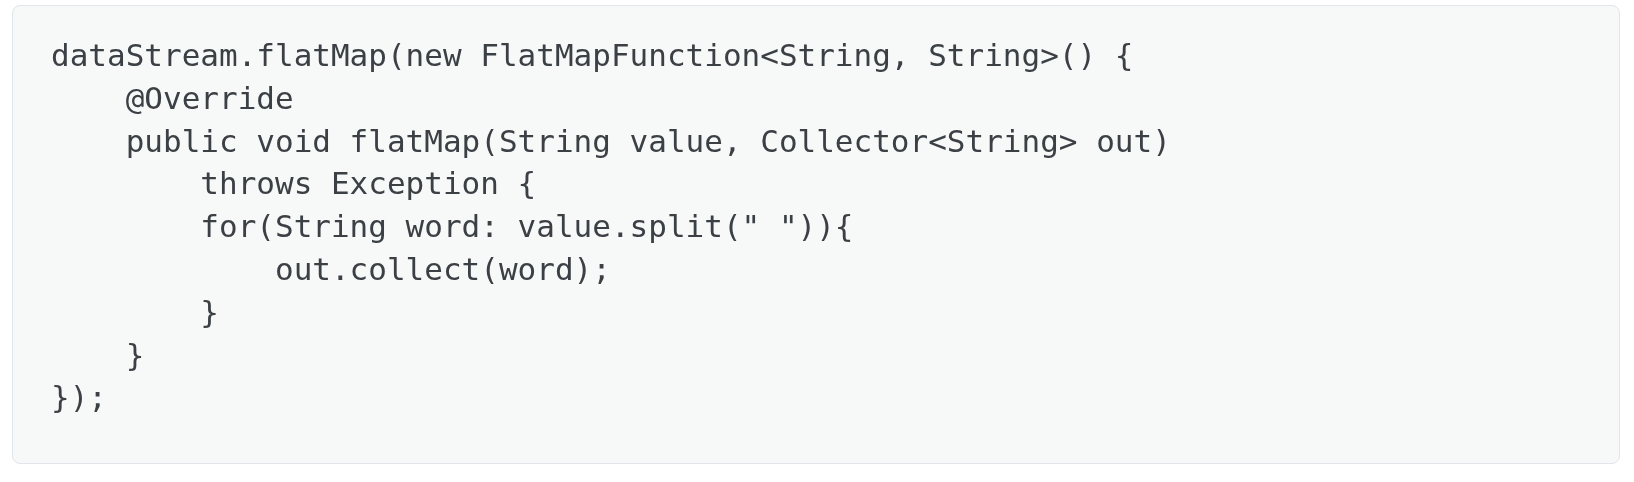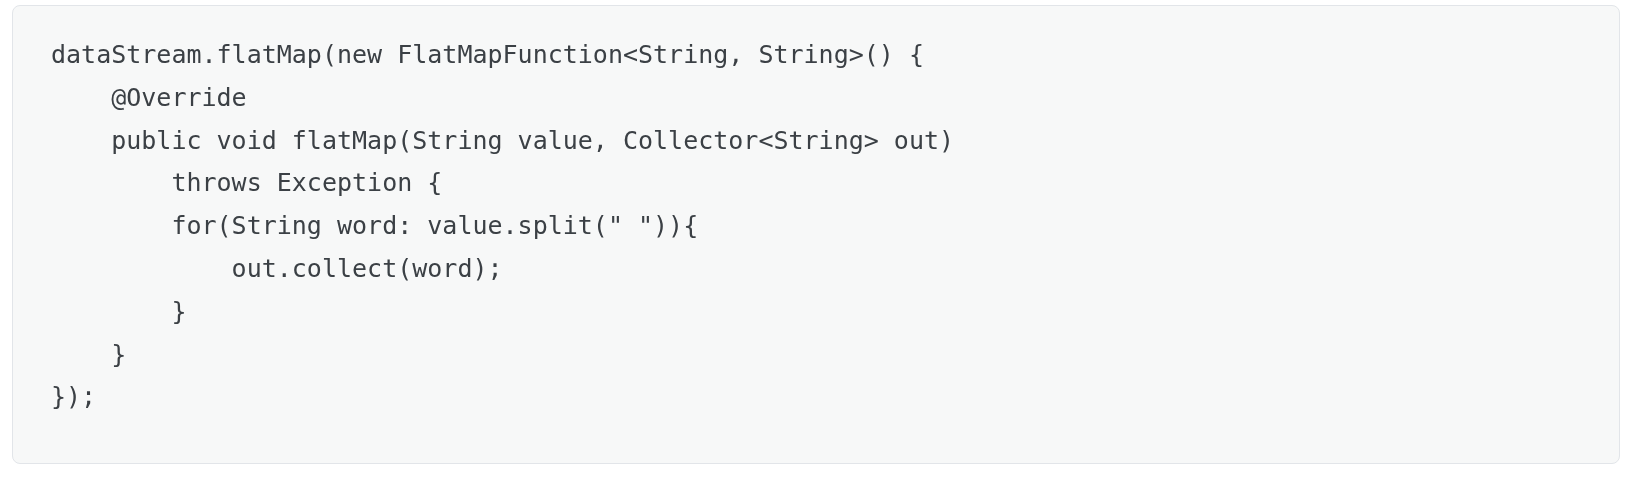--- a/index.html
+++ b/index.html
@@ -32,21 +32,21 @@
     background: #f7f8f8;
     border: 1px solid #e2e5e9;
     border-radius: 8px;
     overflow: hidden;
   }
 
   .code-pre {
     margin: 0;
     padding: 28px 30px 30px 38px;
     font-family: "DejaVu Sans Mono", monospace;
-    font-size: 25px;
+    font-size: 31px;
     line-height: 42.8px;
     color: #3b4045;
     white-space: pre;
     letter-spacing: 0;
     font-weight: 400;
     -webkit-font-smoothing: antialiased;
   }
 
   .code-line {
     display: block;

